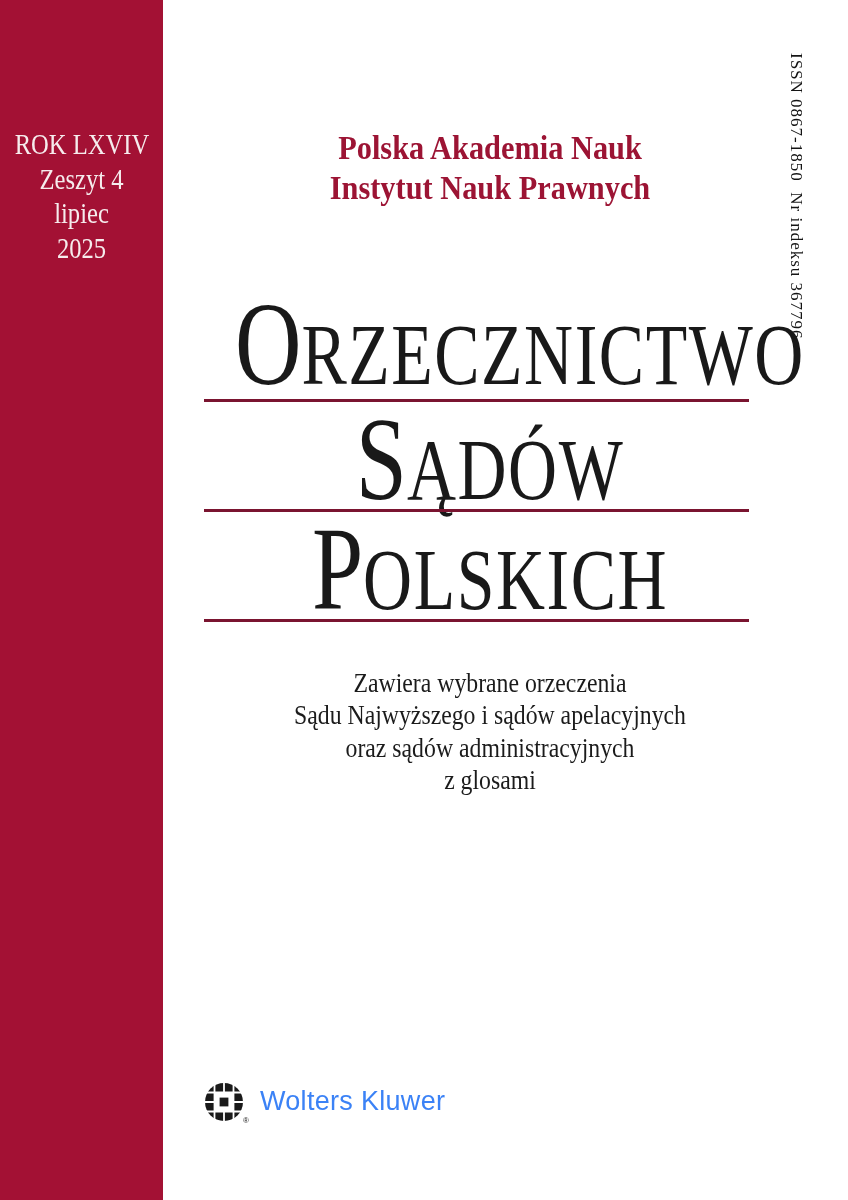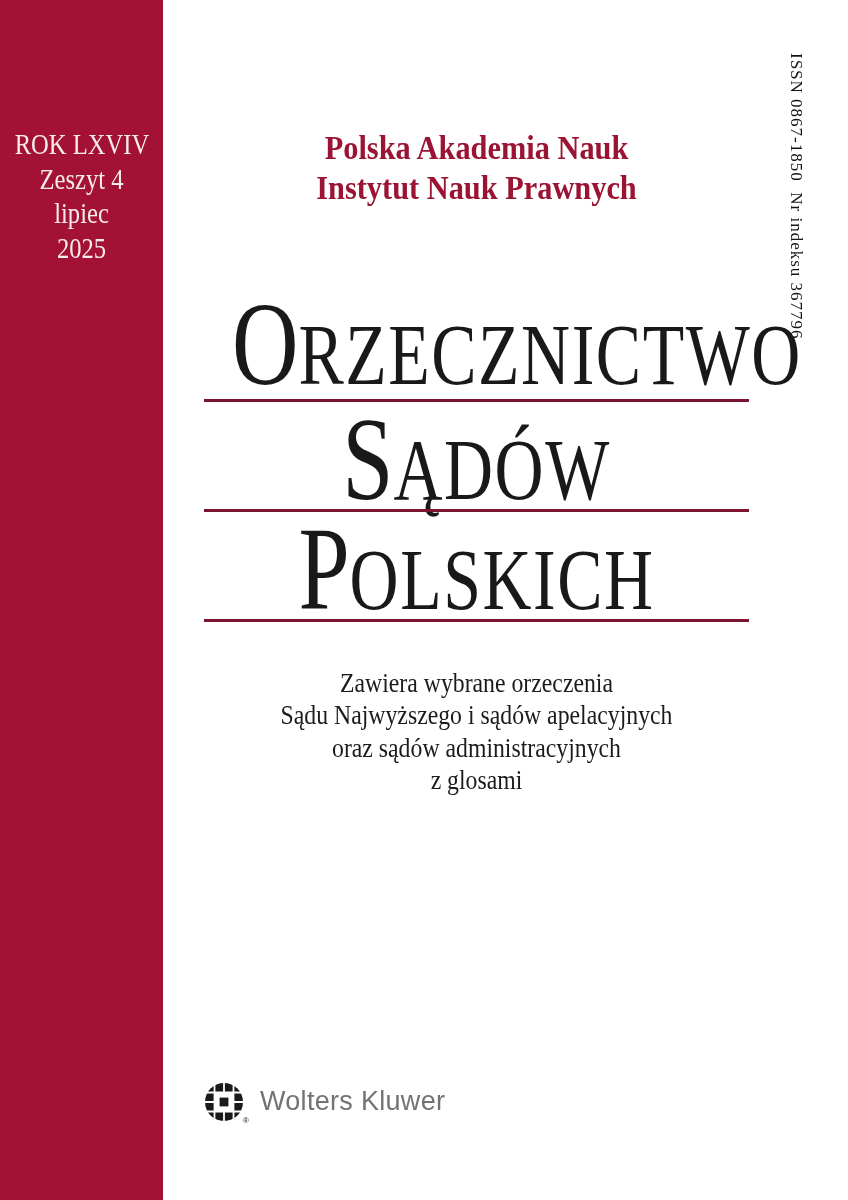--- a/index.html
+++ b/index.html
@@ -20,21 +20,21 @@
     position:absolute;left:0;top:127px;width:163px;
     color:#f6eced;
     font-size:30px;line-height:34.6px;
     text-align:center;
     transform:scaleX(0.82);
     transform-origin:50% 0;
     white-space:nowrap;
   }
   
   .main{
-    position:absolute;left:163px;top:0;width:627px;height:1200px;
+    position:absolute;left:163px;top:0;width:627px;height:1200px;padding-left:27px;
   }
   .publisher{
     position:absolute;left:0;right:0;top:128px;
     text-align:center;
     color:#9c1434;
     font-weight:bold;
     font-size:33px;line-height:40px;
     transform:scaleX(0.92);
     transform-origin:50% 0;
     white-space:nowrap;
@@ -78,21 +78,21 @@
     letter-spacing:1px;
     white-space:pre;
   }
   
   .brand{
     position:absolute;left:203px;top:1081px;
     display:flex;align-items:center;
   }
   .brand-word{
     font-family:"Liberation Sans", sans-serif;
-    color:#737373;
+    color:#3b82f6;
     font-size:27px;
     letter-spacing:0.3px;
     margin-left:9px;
     padding-bottom:6px;
   }
 </style>
 </head>
 <body>
 
 <div id="cover">

